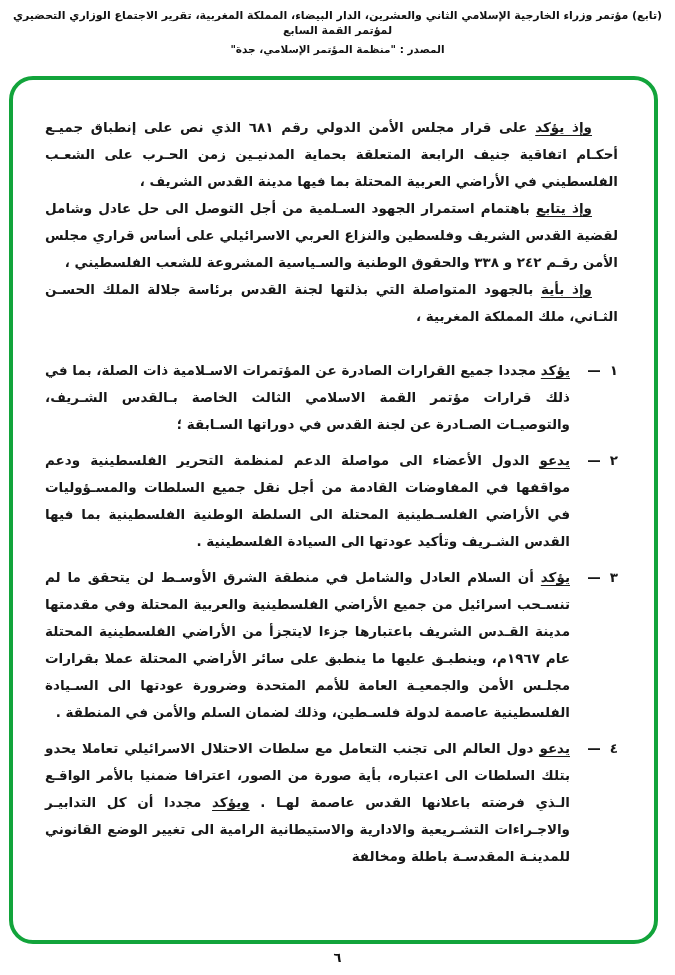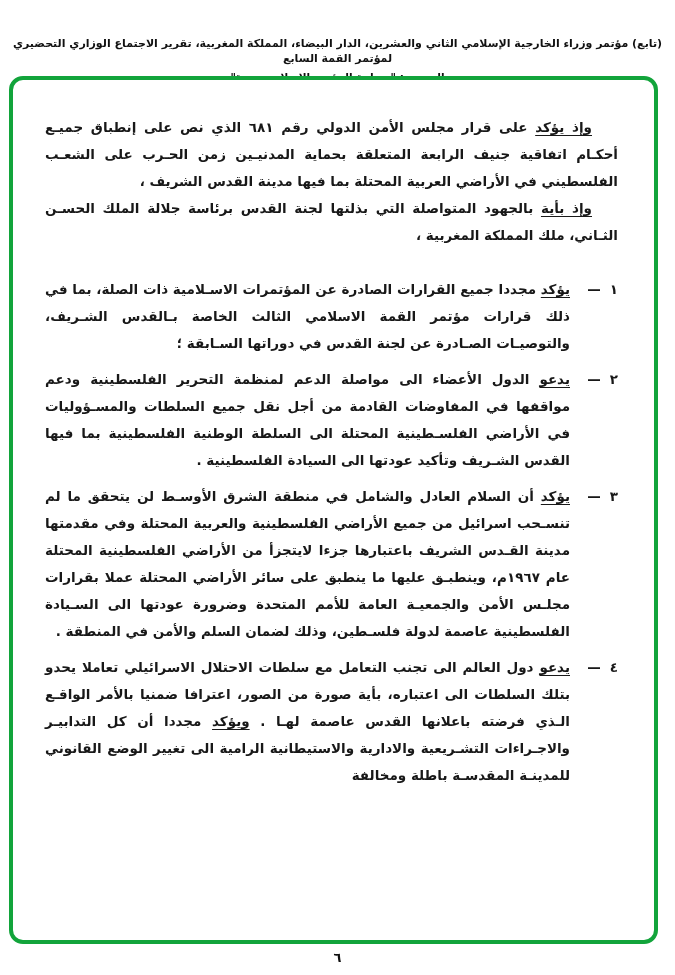--- a/index.html
+++ b/index.html
@@ -24,34 +24,33 @@
   .page-header {
     position: absolute;
     top: 8px;
     right: 8px;
     left: 8px;
     text-align: center;
     font-size: 11px;
     font-weight: bold;
     line-height: 15px;
     color: #111111;
-    margin-top: 28px;
   }
   .header-source {
     margin-top: 4px;
     font-size: 10.5px;
   }
   .content-frame {
     position: absolute;
     top: 76px;
     right: 17px;
     width: 641px;
     height: 860px;
     border: 4px solid var(--frame-color, #12a43b);
-    border-radius: 14px;
+    border-radius: 24px;
     background: #ffffff;
   }
   .document-body {
     position: absolute;
     top: 34px;
     right: 36px;
     left: 32px;
     font-size: 13.5px;
     font-weight: bold;
     line-height: 27px;
@@ -109,20 +108,21 @@
   <div class="page-header">
     <div class="header-title">(تابع) مؤتمر وزراء الخارجية الإسلامي الثاني والعشرين، الدار البيضاء، المملكة المغربية، تقرير الاجتماع الوزاري التحضيري لمؤتمر القمة السابع</div>
     <div class="header-source">المصدر : "منظمة المؤتمر الإسلامي، جدة"</div>
   </div>
 
   <div class="content-frame">
     <div class="document-body">
 
       <p class="para"><span class="lead">وإذ يؤكد</span><span> على قرار مجلس الأمن الدولي رقم ٦٨١ الذي نص على إنطباق جميـع أحكـام اتفاقية جنيف الرابعة المتعلقة بحماية المدنيـين زمن الحـرب على الشعـب الفلسطيني في الأراضي العربية المحتلة بما فيها مدينة القدس الشريف ،</span></p>
 
+      <p class="para"><span class="lead">وإذ يتابع</span><span> باهتمام استمرار الجهود السـلمية من أجل التوصل الى حل عادل وشامل لقضية القدس الشريف وفلسطين والنزاع العربي الاسرائيلي على أساس قراري مجلس الأمن رقـم ٢٤٢ و ٣٣٨ والحقوق الوطنية والسـياسية المشروعة للشعب الفلسطيني ،</span></p>
 
       <p class="para"><span class="lead">وإذ بأية</span><span> بالجهود المتواصلة التي بذلتها لجنة القدس برئاسة جلالة الملك الحسـن الثـاني، ملك المملكة المغربية ،</span></p>
 
       <div class="numbered-list">
 
         <div class="item">
           <div class="item-marker">
             <span>١</span>
             <span>—</span>
           </div>

